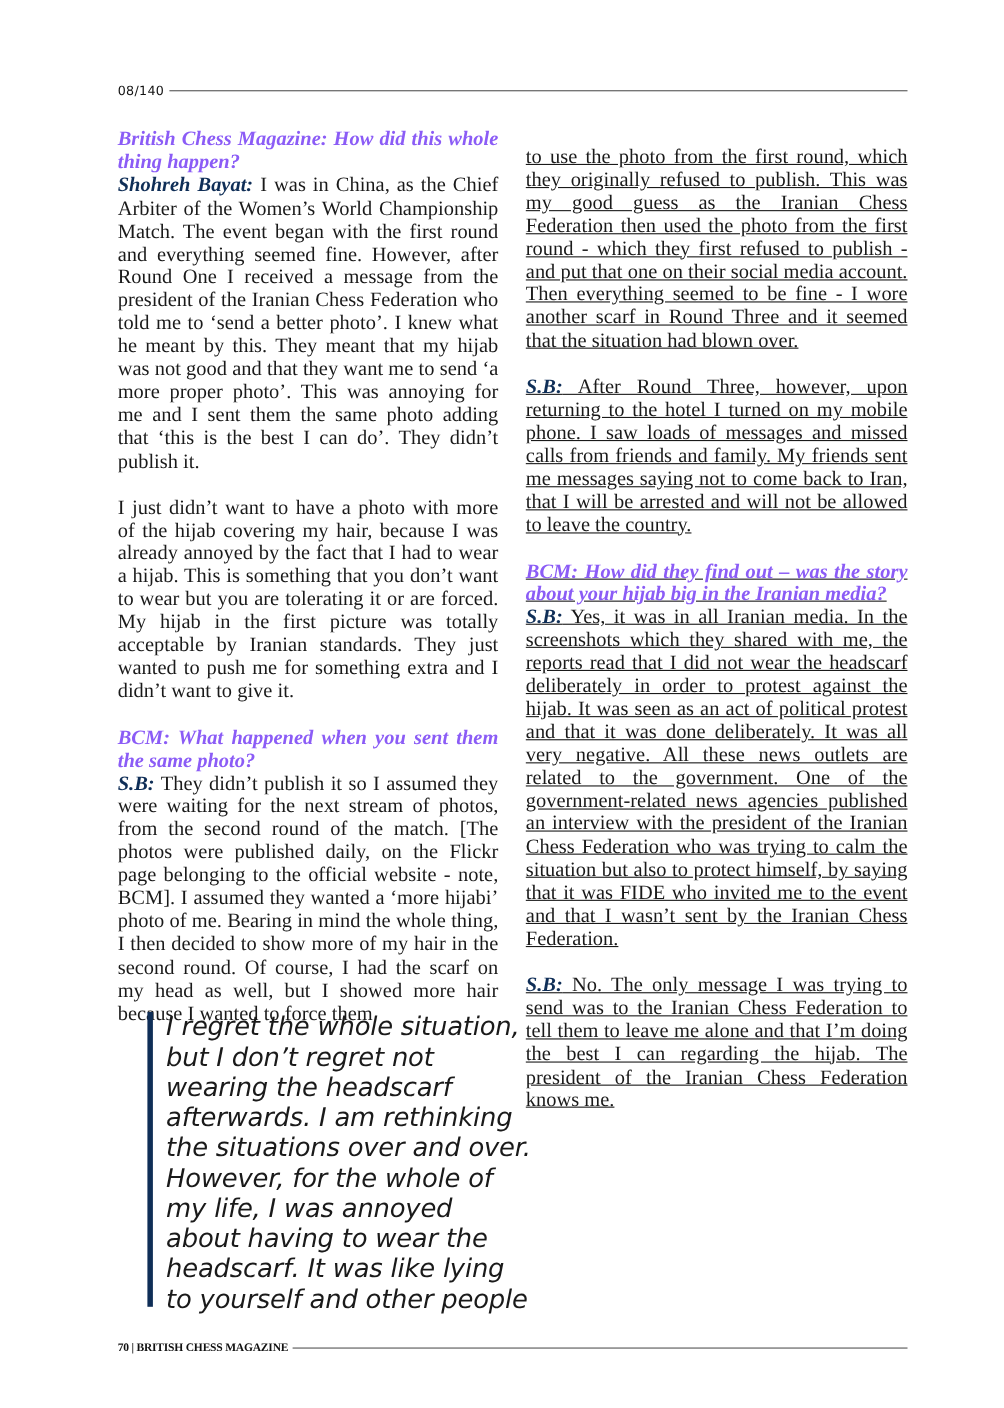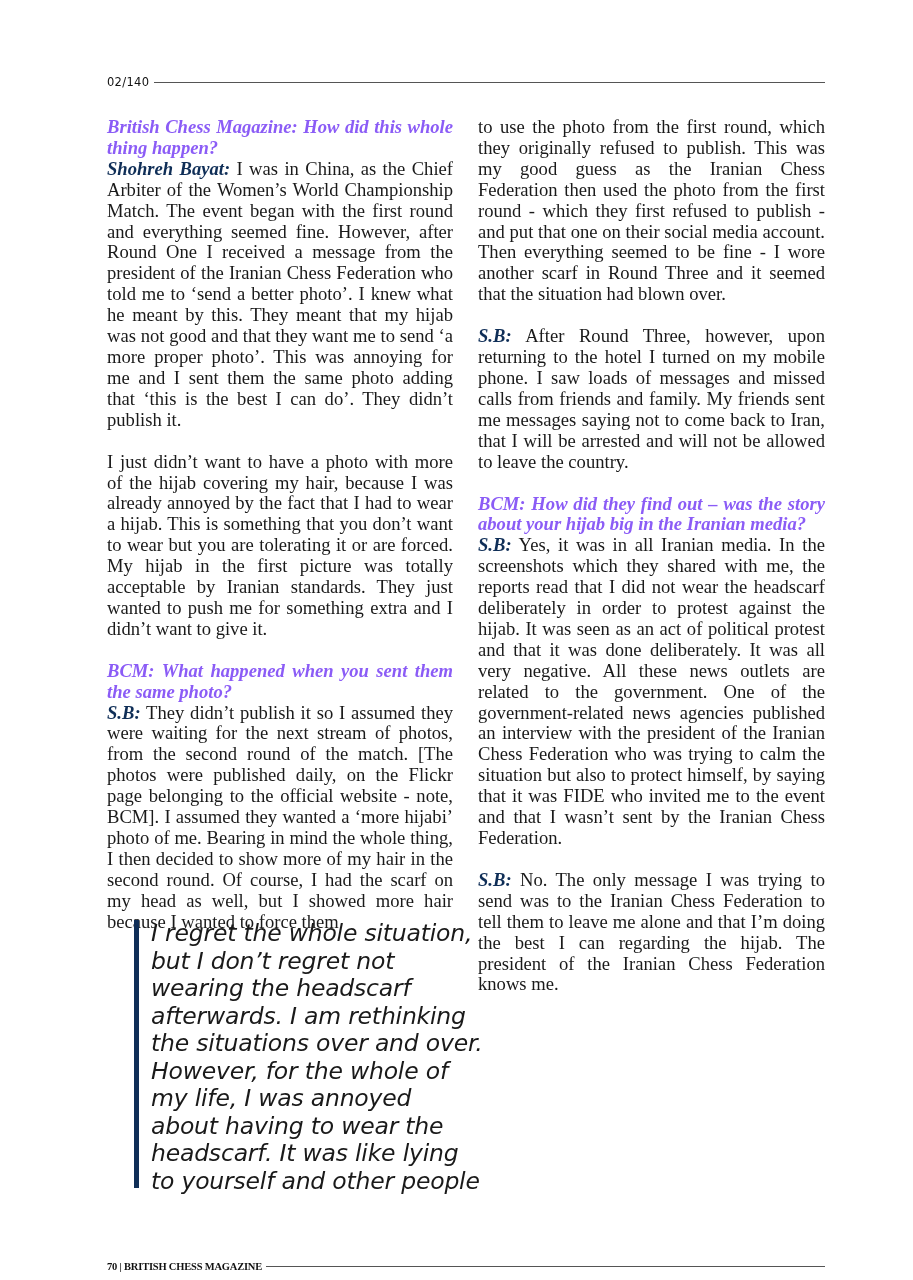--- a/index.html
+++ b/index.html
@@ -3,43 +3,43 @@
 <meta charset="utf-8">
 <style>
   html, body { margin: 0; padding: 0; background: #ffffff; }
   body { width: 913px; height: 1280px; position: relative; overflow: hidden; }
   .page { position: absolute; left: 0; top: 0; width: 913px; height: 1280px; }
 
   .header { position: absolute; left: 107px; top: 74px; width: 718px; height: 16px; display: flex; align-items: center; }
   .header .pg { font-family: "DejaVu Sans", sans-serif; font-size: 11.5px; color: #111; letter-spacing: 0.3px; }
   .header .rule { flex: 1; height: 1px; background: #555; margin-left: 5px; }
 
-  .footer { position: absolute; left: 107px; top: 1218px; width: 718px; height: 14px; display: flex; align-items: center; margin-top: 41px; }
+  .footer { position: absolute; left: 107px; top: 1218px; width: 718px; height: 14px; display: flex; align-items: center; }
   .footer .txt { font-family: "Liberation Serif", serif; font-size: 10.5px; font-weight: bold; color: #111; letter-spacing: -0.2px; }
   .footer .rule { flex: 1; height: 1px; background: #555; margin-left: 4px; }
 
   .col { position: absolute; font-family: "Liberation Serif", serif; font-size: 18.6px; line-height: 20.9px; color: #1a1a1a; text-align: justify; }
   .col-left { left: 107px; top: 117px; width: 346px; }
-  .col-right { left: 478px; top: 117px; width: 347px; }
+  .col-right { left: 478px; top: 133px; width: 347px; text-decoration: underline; }
 
   .q { color: #8b5cf6; font-weight: bold; font-style: italic; }
   .spk { color: #0f2e57; font-weight: bold; font-style: italic; }
   p { margin: 0; }
   .gap { height: 21px; }
 
   .pullquote { position: absolute; left: 107px; top: 920px; width: 350px; height: 268px; border-left: 5px solid #0f2e57; padding-left: 12px; box-sizing: border-box; margin-left: 27px; }
   .pullquote p { font-family: "DejaVu Sans", sans-serif; font-style: italic; font-size: 23.5px; line-height: 27.5px; color: #1a1a1a; text-align: left; letter-spacing: -0.2px; }
 </style>
 </head>
 <body>
 
 <div class="page">
 
   <div class="header">
-    <span class="pg">02/140</span>
+    <span class="pg">08/140</span>
     <span class="rule"></span>
   </div>
 
   <div class="col col-left">
     <p class="q">British Chess Magazine: How did this whole thing happen?</p>
     <p><span class="spk">Shohreh Bayat:</span><span> I was in China, as the Chief Arbiter of the Women’s World Championship Match. The event began with the first round and everything seemed fine. However, after Round One I received a message from the president of the Iranian Chess Federation who told me to ‘send a better photo’. I knew what he meant by this. They meant that my hijab was not good and that they want me to send ‘a more proper photo’. This was annoying for me and I sent them the same photo adding that ‘this is the best I can do’. They didn’t publish it.</span></p>
     <div class="gap"></div>
     <p>I just didn’t want to have a photo with more of the hijab covering my hair, because I was already annoyed by the fact that I had to wear a hijab. This is something that you don’t want to wear but you are tolerating it or are forced. My hijab in the first picture was totally acceptable by Iranian standards. They just wanted to push me for something extra and I didn’t want to give it.</p>
     <div class="gap"></div>
     <p class="q">BCM: What happened when you sent them the same photo?</p>

